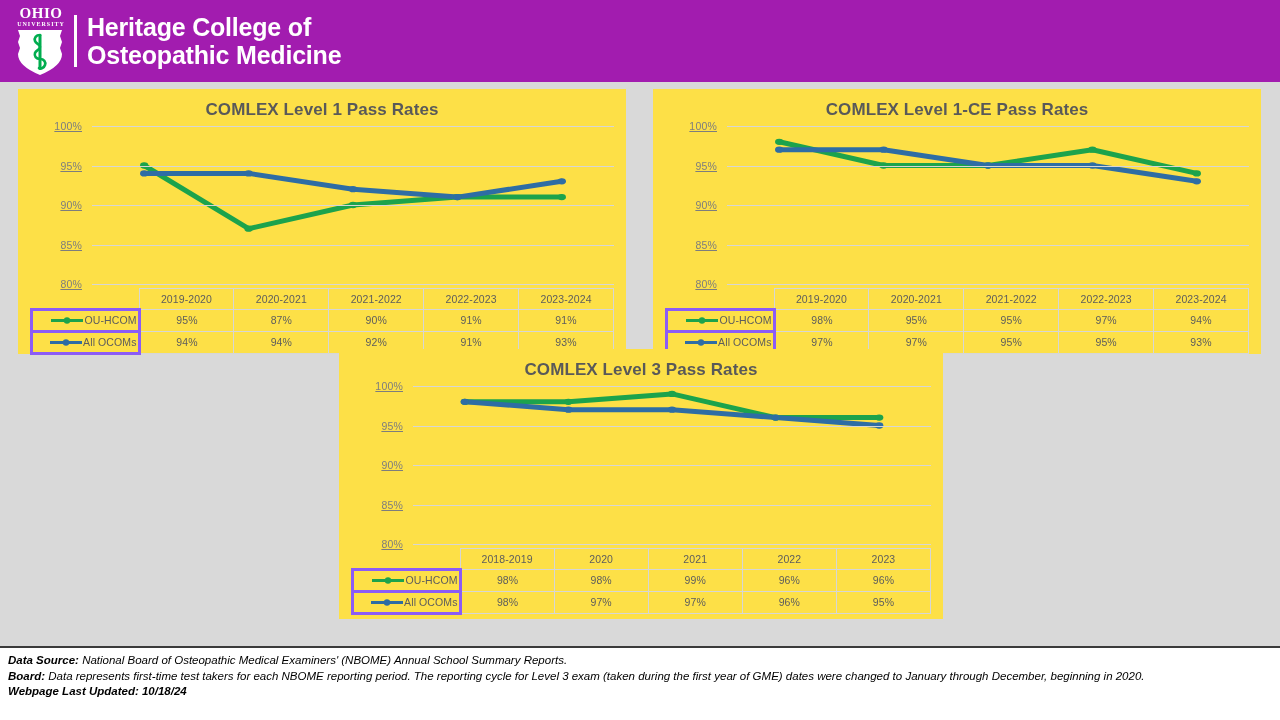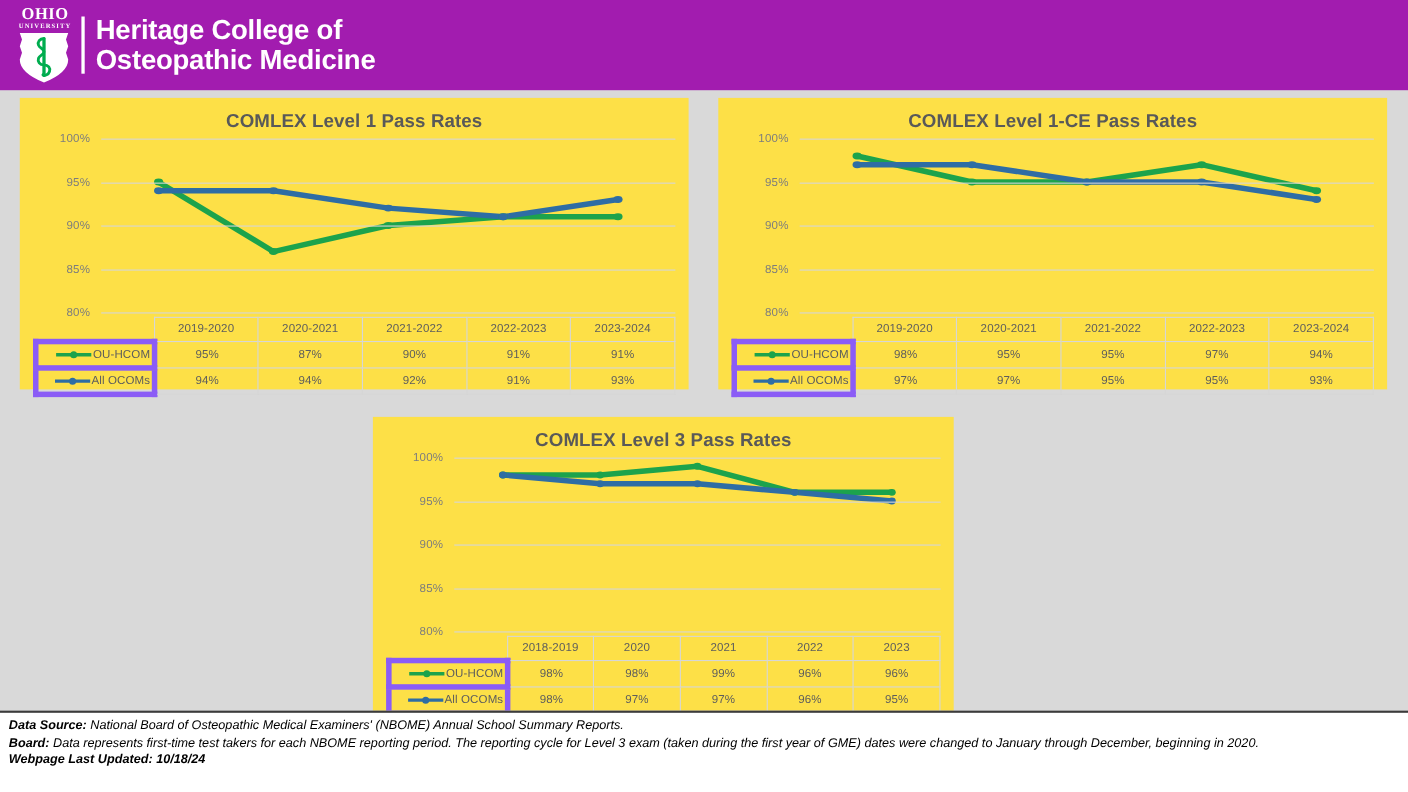--- a/index.html
+++ b/index.html
@@ -89,21 +89,21 @@
   }
 
   
   .panel {
     position: absolute;
     background: #fde047;
     box-sizing: border-box;
   }
   #panel-level1 { left: 18px;  top: 89px;  width: 608px; height: 265px; }
   #panel-level2 { left: 653px; top: 89px;  width: 608px; height: 265px; }
-  #panel-level3 { left: 339px; top: 379px; width: 528px; height: 270px; }
+  #panel-level3 { left: 339px; top: 349px; width: 604px; height: 270px; }
 
   .chart-title {
     text-align: center;
     color: #595959;
     font-weight: 700;
     font-size: 17px;
     padding-top: 11px;
     letter-spacing: 0.1px;
   }
 
@@ -120,20 +120,21 @@
     height: 100%;
   }
   .ytick {
     position: absolute;
     right: 6px;
     transform: translateY(-50%);
     font-size: 10.5px;
     color: #7d7d7d;
     white-space: nowrap;
     letter-spacing: 0.2px;
+    text-decoration: underline;
   }
   .plot-area {
     position: absolute;
     left: 62px; top: 0; right: 0; bottom: 0;
   }
   .gridline {
     position: absolute;
     left: 0; right: 0;
     height: 1px;
     background: #d6d6d6;
@@ -157,21 +158,21 @@
   }
   .data-table td, .data-table th {
     border: 1px solid #d6d6d6;
     height: 19px;
     text-align: center;
     font-weight: 400;
     padding: 0;
     letter-spacing: 0.1px;
   }
   .data-table .legend-cell {
-    border: 5px solid #8b5cf6;
+    border: 3px solid #8b5cf6;
     width: 106px;
     text-align: right;
     padding-right: 1px;
     white-space: nowrap;
   }
   .data-table .legend-cell.blank {
     border: none;
   }
   .legend-inner {
     display: flex;

